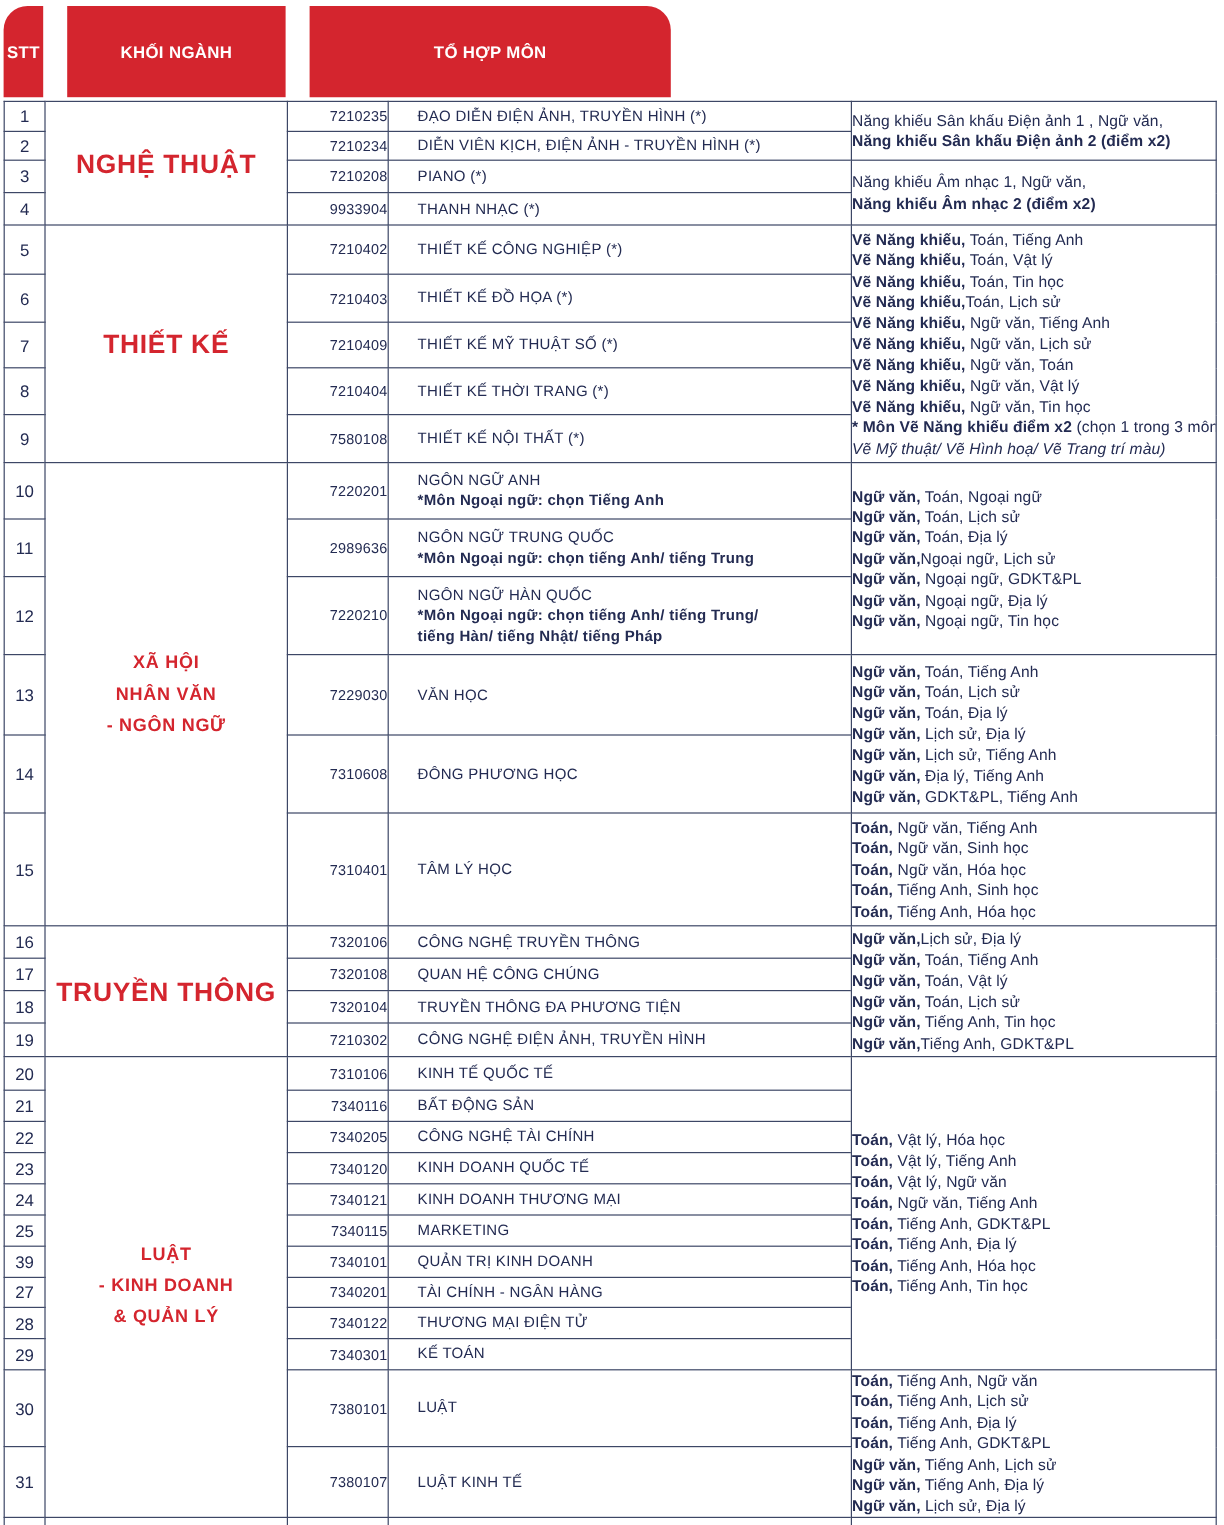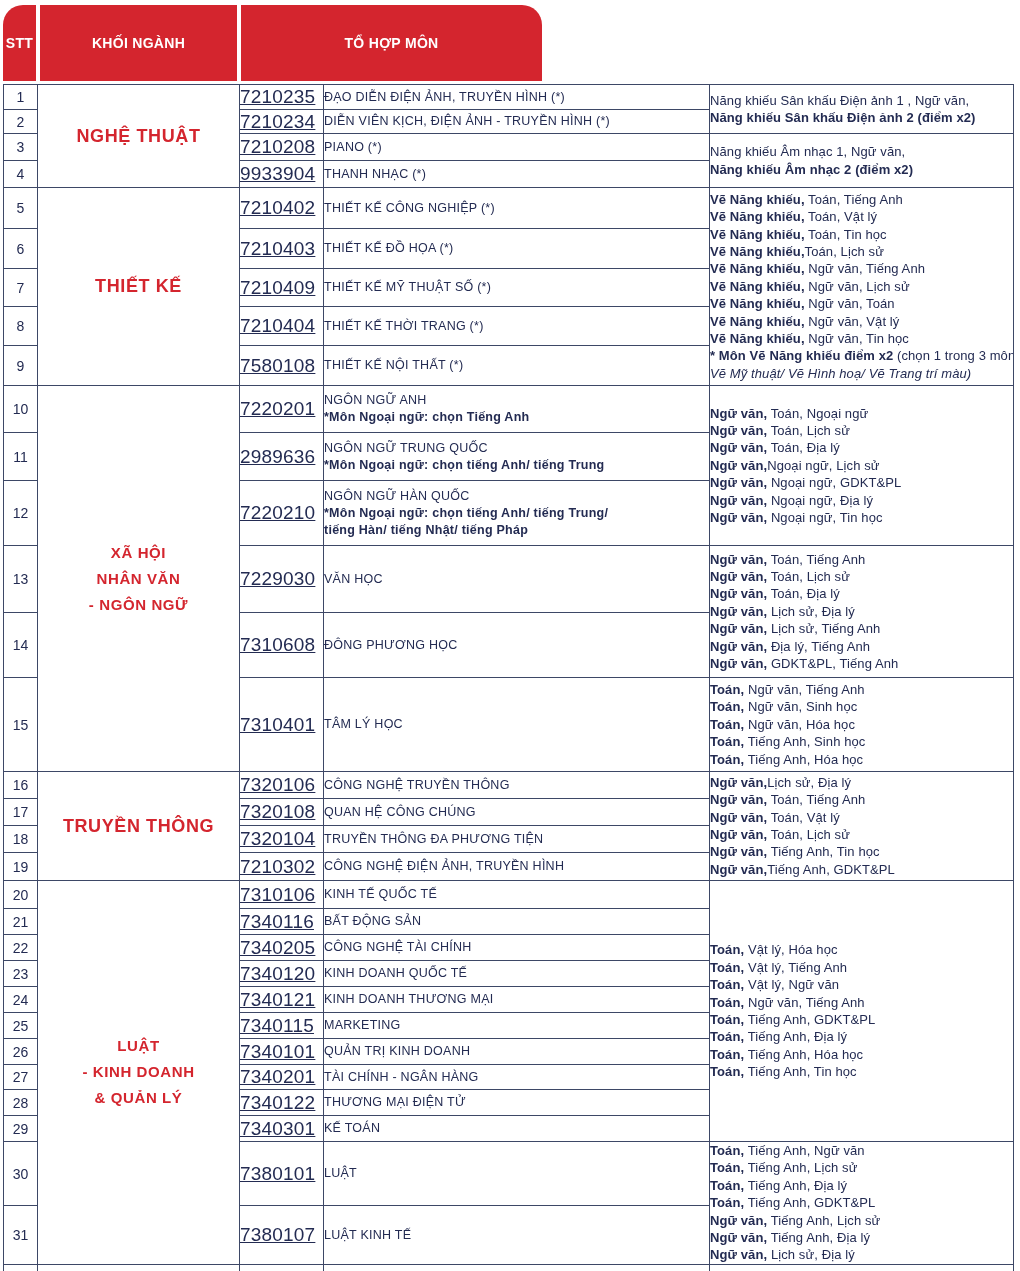--- a/index.html
+++ b/index.html
@@ -10,43 +10,43 @@
   html,body{margin:0;padding:0;background:#fff;}
   .page{
     position:relative;width:1020px;height:1271px;background:#fff;overflow:hidden;
     font-family:"Liberation Sans","DejaVu Sans",sans-serif;color:var(--navy);
   }
   
   .hdr{position:absolute;left:3px;top:5px;width:1010px;height:76px;display:flex;}
   .hdr-cell{
     background:var(--red);color:#fff;font-weight:bold;font-size:14px;
     display:flex;align-items:center;justify-content:center;
-    letter-spacing:.3px;margin-right:4px;text-align:center;
+    letter-spacing:.3px;margin-right:20px;text-align:center;
   }
   .hdr-cell.c1{width:33px;border-top-left-radius:20px;}
-  .hdr-cell.c2{width:197px;}
+  .hdr-cell.c2{width:182px;}
   .hdr-cell.c3{width:82px;}
   .hdr-cell.c4{width:381px;}
   .hdr-cell.c5{width:301px;margin-right:0;border-top-right-radius:20px;}
   
   .tbl{
     position:absolute;left:3px;top:84px;width:1010px;
     border-collapse:collapse;table-layout:fixed;
   }
   .tbl td{
     border:1px solid var(--border);padding:0;vertical-align:middle;
     color:var(--navy);overflow:hidden;
   }
   .cell-stt{text-align:center;font-size:14px;}
   .cell-group{text-align:center;}
-  .group-label{color:var(--red);font-weight:bold;font-size:18px;letter-spacing:.6px;line-height:27px;}
+  .group-label{color:var(--red);font-weight:bold;font-size:22px;letter-spacing:.6px;line-height:27px;}
   .group-label.multi{font-size:15px;line-height:26px;}
-  .cell-code{text-align:left;font-size:19px;letter-spacing:.2px;text-decoration:underline;}
+  .cell-code{text-align:right;font-size:12px;letter-spacing:.2px;}
   .cell-major{padding:3px 6px 3px 12px;font-size:12.5px;letter-spacing:.25px;}
-  .mline{line-height:17px;white-space:nowrap;}
+  .mline{line-height:17px;white-space:nowrap;margin-left:24px;}
   .cell-combo{padding:3px 4px 3px 8px;font-size:13px;letter-spacing:.1px;}
   .cline{line-height:17.4px;white-space:nowrap;}
   .b{font-weight:bold;}
   .i{font-style:italic;}
   .cut{border-bottom:none !important;}
 </style>
 </head>
 <body>
 
 <div class="page">
@@ -330,21 +330,21 @@
           </td>
         </tr>
         <tr style="height: 26px;">
           <td class="cell-stt">25</td>
           <td class="cell-code">7340115</td>
           <td class="cell-major">
             <div class="mline"><span>MARKETING</span></div>
           </td>
         </tr>
         <tr style="height: 26px;">
-          <td class="cell-stt">26</td>
+          <td class="cell-stt">39</td>
           <td class="cell-code">7340101</td>
           <td class="cell-major">
             <div class="mline"><span>QUẢN TRỊ KINH DOANH</span></div>
           </td>
         </tr>
         <tr style="height: 25px;">
           <td class="cell-stt">27</td>
           <td class="cell-code">7340201</td>
           <td class="cell-major">
             <div class="mline"><span>TÀI CHÍNH - NGÂN HÀNG</span></div>

